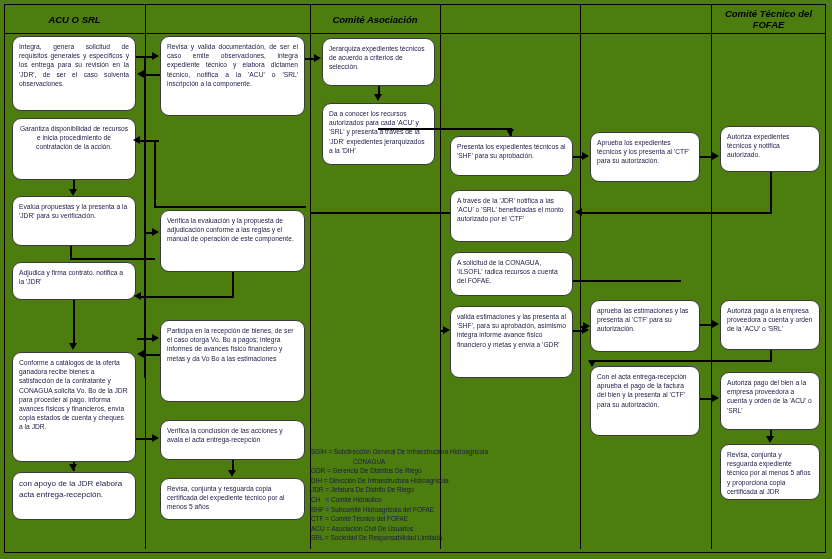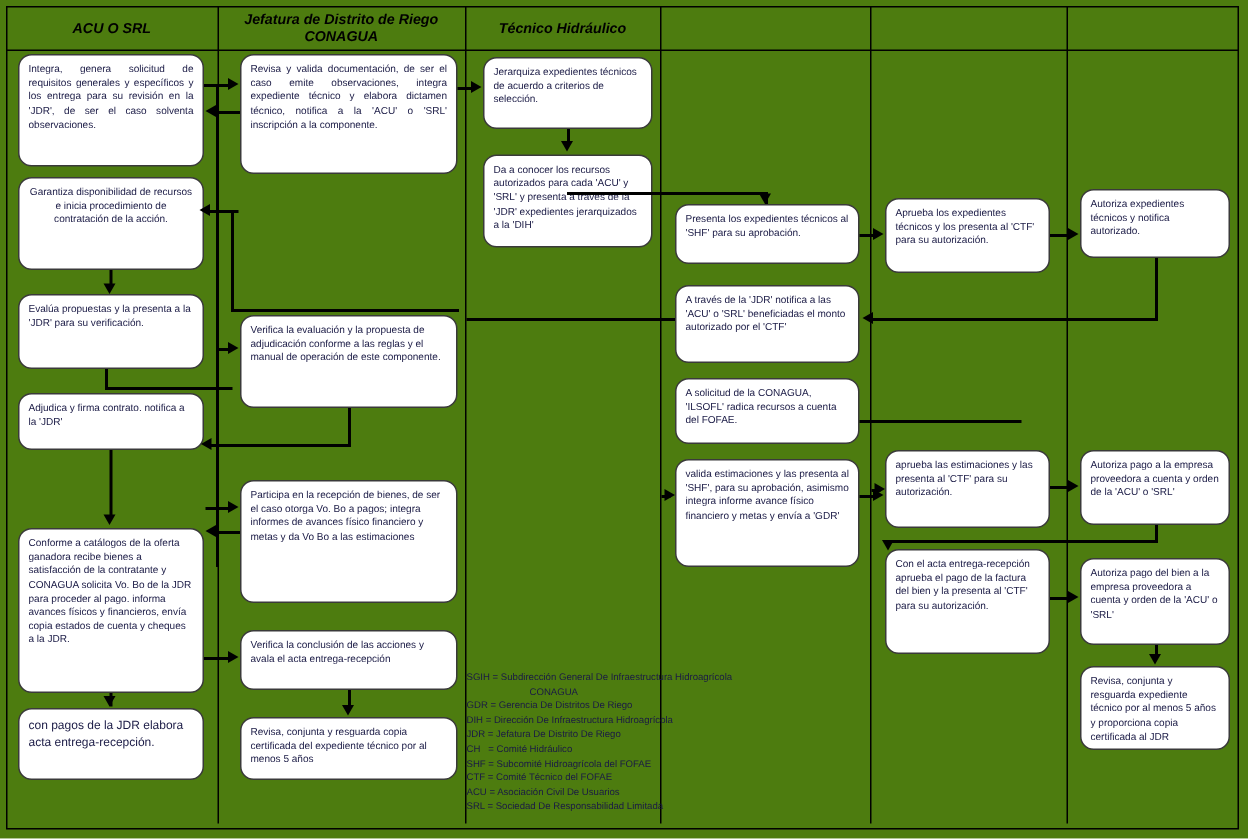--- a/index.html
+++ b/index.html
@@ -28,35 +28,35 @@
 </style>
 </head>
 <body>
 
 <div id="page">
 
   <div class="frame"></div>
   <div class="hdr-row"></div>
 
   <div class="hdr" style="left:4px;width:141px;">ACU O SRL</div>
-  <div class="hdr" style="left:145px;width:165px;">Jefatura de Distrito de Riego<br>CONAGUA</div>
-  <div class="hdr" style="left:310px;width:130px;">Técnico Hidráulico</div>
+  <div class="hdr" style="left:310px;width:130px;">Comité Asociación</div>
+  <div class="hdr" style="left:711px;width:115px;">Comité Técnico del<br>FOFAE</div>
 
   <div class="vline" style="left:145px;height:545px;"></div>
   <div class="vline" style="left:310px;height:545px;"></div>
   <div class="vline" style="left:440px;height:545px;"></div>
   <div class="vline" style="left:580px;height:545px;"></div>
   <div class="vline" style="left:711px;height:545px;"></div>
 
   <div class="box just" style="left:12px;top:36px;width:124px;height:75px;">Integra, genera solicitud de requisitos generales y específicos y los entrega para su revisión en la 'JDR', de ser el caso solventa observaciones.</div>
   <div class="box center" style="left:12px;top:118px;width:124px;height:62px;">Garantiza disponibilidad de recursos e inicia procedimiento de contratación de la acción.</div>
   <div class="box" style="left:12px;top:196px;width:124px;height:50px;">Evalúa propuestas y la presenta a la 'JDR' para su verificación.</div>
   <div class="box" style="left:12px;top:262px;width:124px;height:38px;">Adjudica y firma contrato. notifica a la 'JDR'</div>
   <div class="box" style="left:12px;top:352px;width:124px;height:110px;">Conforme a catálogos de la oferta ganadora recibe bienes a satisfacción de la contratante y CONAGUA solicita Vo. Bo de la JDR para proceder al pago. informa avances físicos y financieros, envía copia estados de cuenta y cheques a la JDR.</div>
-  <div class="box big" style="left:12px;top:472px;width:124px;height:48px;">con pagos de la JDR elabora acta entrega-recepción.</div>
+  <div class="box big" style="left:12px;top:472px;width:124px;height:48px;">con apoyo de la JDR elabora acta entrega-recepción.</div>
 
   <div class="box just" style="left:160px;top:36px;width:145px;height:80px;">Revisa y valida documentación, de ser el caso emite observaciones, integra expediente técnico y elabora dictamen técnico, notifica a la 'ACU' o 'SRL' inscripción a la componente.</div>
   <div class="box" style="left:160px;top:210px;width:145px;height:62px;">Verifica la evaluación y la propuesta de adjudicación conforme a las reglas y el manual de operación de este componente.</div>
   <div class="box" style="left:160px;top:320px;width:145px;height:82px;">Participa en la recepción de bienes, de ser el caso otorga Vo. Bo a pagos; integra informes de avances físico financiero y metas y da Vo Bo a las estimaciones</div>
   <div class="box" style="left:160px;top:420px;width:145px;height:40px;">Verifica la conclusión de las acciones y avala el acta entrega-recepción</div>
   <div class="box" style="left:160px;top:478px;width:145px;height:42px;">Revisa, conjunta y resguarda copia certificada del expediente técnico por al menos 5 años</div>
 
   <div class="box" style="left:322px;top:38px;width:113px;height:48px;">Jerarquiza expedientes técnicos de acuerdo a criterios de selección.</div>
   <div class="box" style="left:322px;top:103px;width:113px;height:62px;">Da a conocer los recursos autorizados para cada 'ACU' y 'SRL' y presenta a través de la 'JDR' expedientes jerarquizados a la 'DIH'</div>
 

